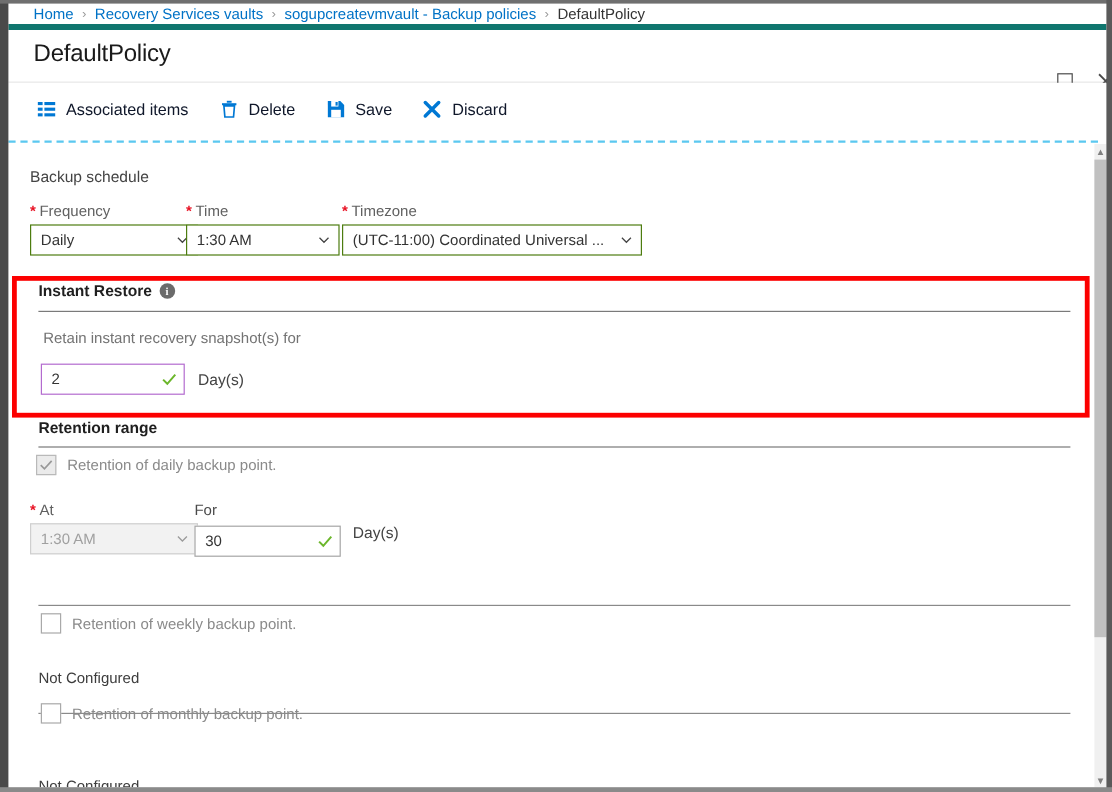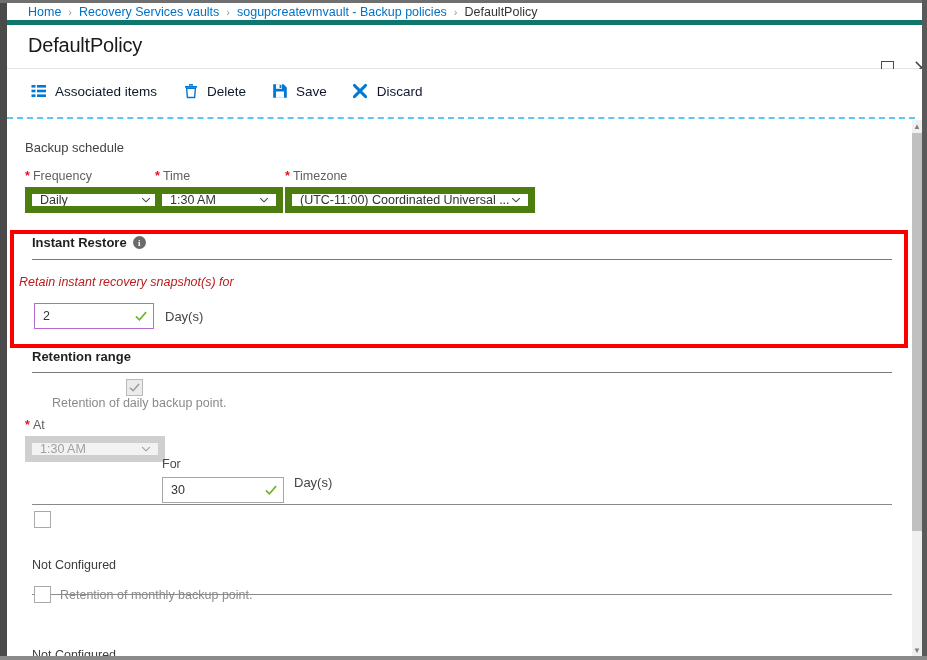--- a/index.html
+++ b/index.html
@@ -177,21 +177,21 @@
   }
   .req {
     color: #e81123;
     font-weight: bold;
     margin-right: 3px;
   }
 
   .sel {
     position: relative;
     height: 26px;
-    border: 7px solid #4d7c0f;
+    border: 1px solid #4d7c0f;
     background: #ffffff;
     display: flex;
     align-items: center;
     box-sizing: border-box;
     padding-left: 8px;
     padding-right: 24px;
     font-size: 12.5px;
     color: #333333;
     cursor: pointer;
     white-space: nowrap;
@@ -462,38 +462,38 @@
         </svg>
       </div>
     </div>
 
     <div class="sec-title" style="left:25px; top:115px;">
       <span>Instant Restore</span>
       <span class="info-dot">i</span>
     </div>
     <div class="hrule" style="top:139px;"></div>
 
-    <div class="plain-text" style="left:12px; top:155px; color:#b91c1c;font-style:italic;">Retain instant recovery snapshot(s) for</div>
+    <div class="plain-text" style="left:29px; top:155px; color:#737373;">Retain instant recovery snapshot(s) for</div>
 
     <div style="position:absolute; left:27px; top:183px; display:flex; align-items:center;">
       <div class="numbox focusviolet" style="width:120px;">
         <span>2</span>
         <svg class="check-ok" viewBox="0 0 16 16">
           <path d="M2.2 8.4 L6.2 12.4 L13.8 3.6" stroke="currentColor" stroke-width="1.9" fill="none"></path>
         </svg>
       </div>
       <span class="unit" style="margin-left:11px;">Day(s)</span>
     </div>
 
     <div class="sec-title" style="left:25px; top:229px;">
       <span>Retention range</span>
     </div>
     <div class="hrule" style="top:252px;"></div>
 
-    <div class="cb-row" style="left:36px; top:259px;flex-direction:column;">
+    <div class="cb-row" style="left:23px; top:259px;">
       <span class="cbx disabled-checked">
         <svg viewBox="0 0 16 16">
           <path d="M2.4 8.2 L6.2 12 L13.6 3.8" stroke="currentColor" stroke-width="1.7" fill="none"></path>
         </svg>
       </span>
       <span class="cb-label">Retention of daily backup point.</span>
     </div>
 
     <div style="position:absolute; left:18px; top:298px; width:140px;">
       <div class="field-label">
@@ -501,35 +501,36 @@
       </div>
       <div class="sel disabled">
         <span>1:30 AM</span>
         <svg class="chev" viewBox="0 0 16 16">
           <path d="M3 5.5 L8 10.5 L13 5.5" stroke="currentColor" stroke-width="1.4" fill="none"></path>
         </svg>
       </div>
     </div>
 
     <div style="position:absolute; left:155px; top:298px;">
-      <div class="field-label" style="color:#4a4a4a;margin-top:39px;">For</div>
+      <div class="field-label" style="color:#4a4a4a;">For</div>
       <div style="display:flex; align-items:center;">
         <div class="numbox" style="width:122px;align-items:center;">
           <span>30</span>
           <svg class="check-ok" viewBox="0 0 16 16">
             <path d="M2.2 8.4 L6.2 12.4 L13.8 3.6" stroke="currentColor" stroke-width="1.9" fill="none"></path>
           </svg>
         </div>
         <span class="unit" style="margin-left:10px; margin-bottom:14px;">Day(s)</span>
       </div>
     </div>
 
     <div class="hrule light" style="top:384px;"></div>
     <div class="cb-row" style="left:27px; top:391px;">
       <span class="cbx"></span>
+      <span class="cb-label">Retention of weekly backup point.</span>
     </div>
     <div class="plain-text" style="left:25px; top:438px;">Not Configured</div>
 
     <div class="hrule light" style="top:474px;"></div>
     <div class="cb-row" style="left:27px; top:466px;">
       <span class="cbx"></span>
       <span class="cb-label">Retention of monthly backup point.</span>
     </div>
     <div class="plain-text" style="left:25px; top:528px;">Not Configured</div>
 

